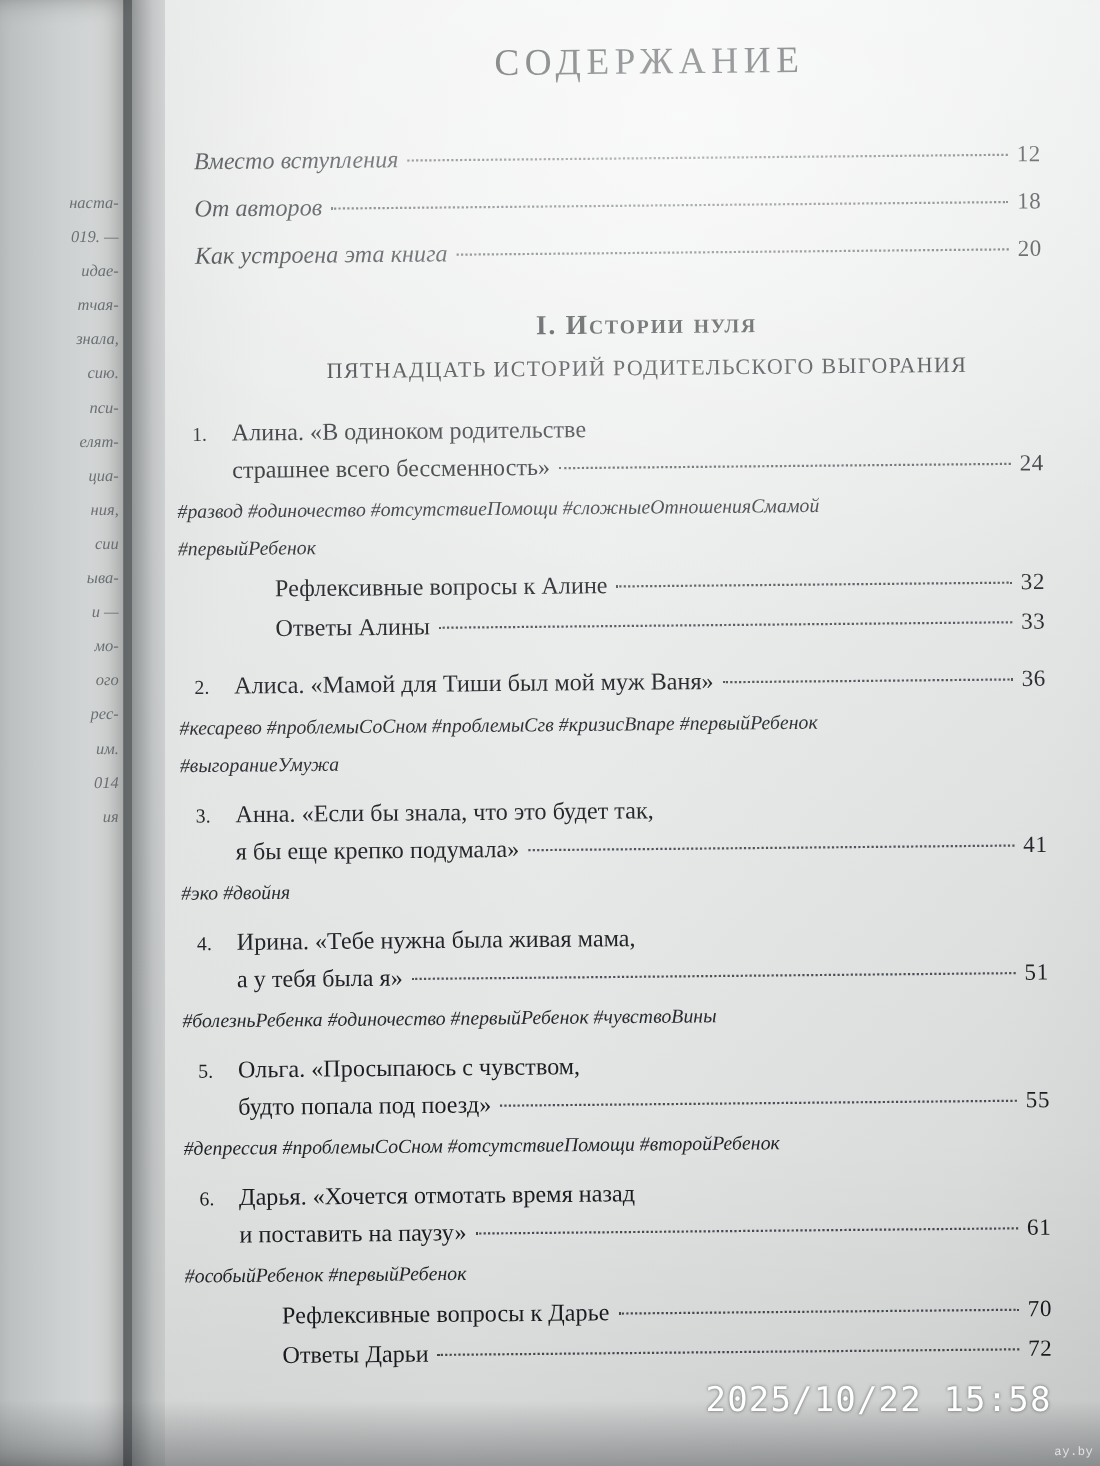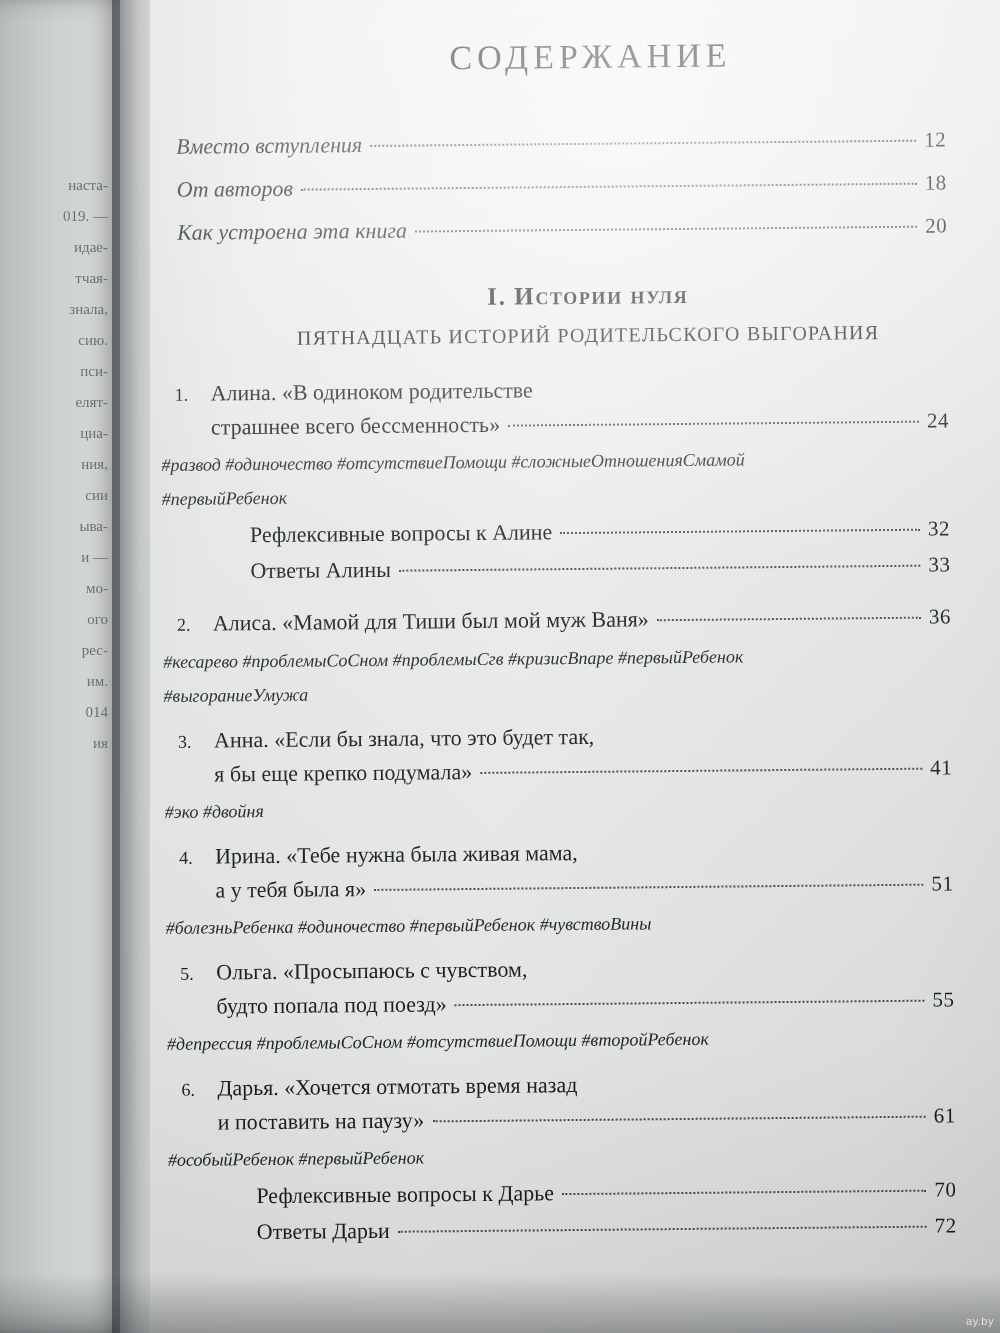--- a/index.html
+++ b/index.html
@@ -69,20 +69,21 @@
     left: 0;
     width: 112px;
     color: #5a5f62;
     font-family: "Liberation Serif", serif;
     font-size: 15px;
     line-height: 31px;
     text-align: right;
     padding-right: 4px;
     box-sizing: border-box;
     opacity: 0.85;
+    font-style: italic;
   }
   .left-col div { white-space: nowrap; }
 
   
   #content {
     position: absolute;
     left: 150px;
     top: 0;
     width: 850px;
     height: 1333px;
@@ -191,21 +192,21 @@
     font-family: "DejaVu Sans Mono", monospace;
     font-size: 31px;
     letter-spacing: 1px;
     text-shadow: 0 0 3px rgba(0,0,0,0.55);
   }
   #watermark {
     position: absolute;
     right: 6px;
     bottom: 6px;
     color: rgba(245,245,245,0.8);
-    font-family: Liberation Sans, sans-serif;
+    font-family: Liberation Mono, monospace;
     font-size: 11px;
     letter-spacing: 0.5px;
   }
 </style>
 </head>
 <body>
 
 <div id="photo">
   <div id="left-page"></div>
   <div class="left-col" id="left-col" style="top: 170px;">
@@ -382,14 +383,15 @@
             <span class="pg">72</span>
           </div>
           <div class="spacer-md"></div>
         </div>
       </div>
   </div>
 
   <div id="sheen"></div>
   <div id="bottom-shadow"></div>
 
+  <div id="timestamp">2025/10/22  15:58</div>
   <div id="watermark">ay.by</div>
 </div>
 
 </body></html>

